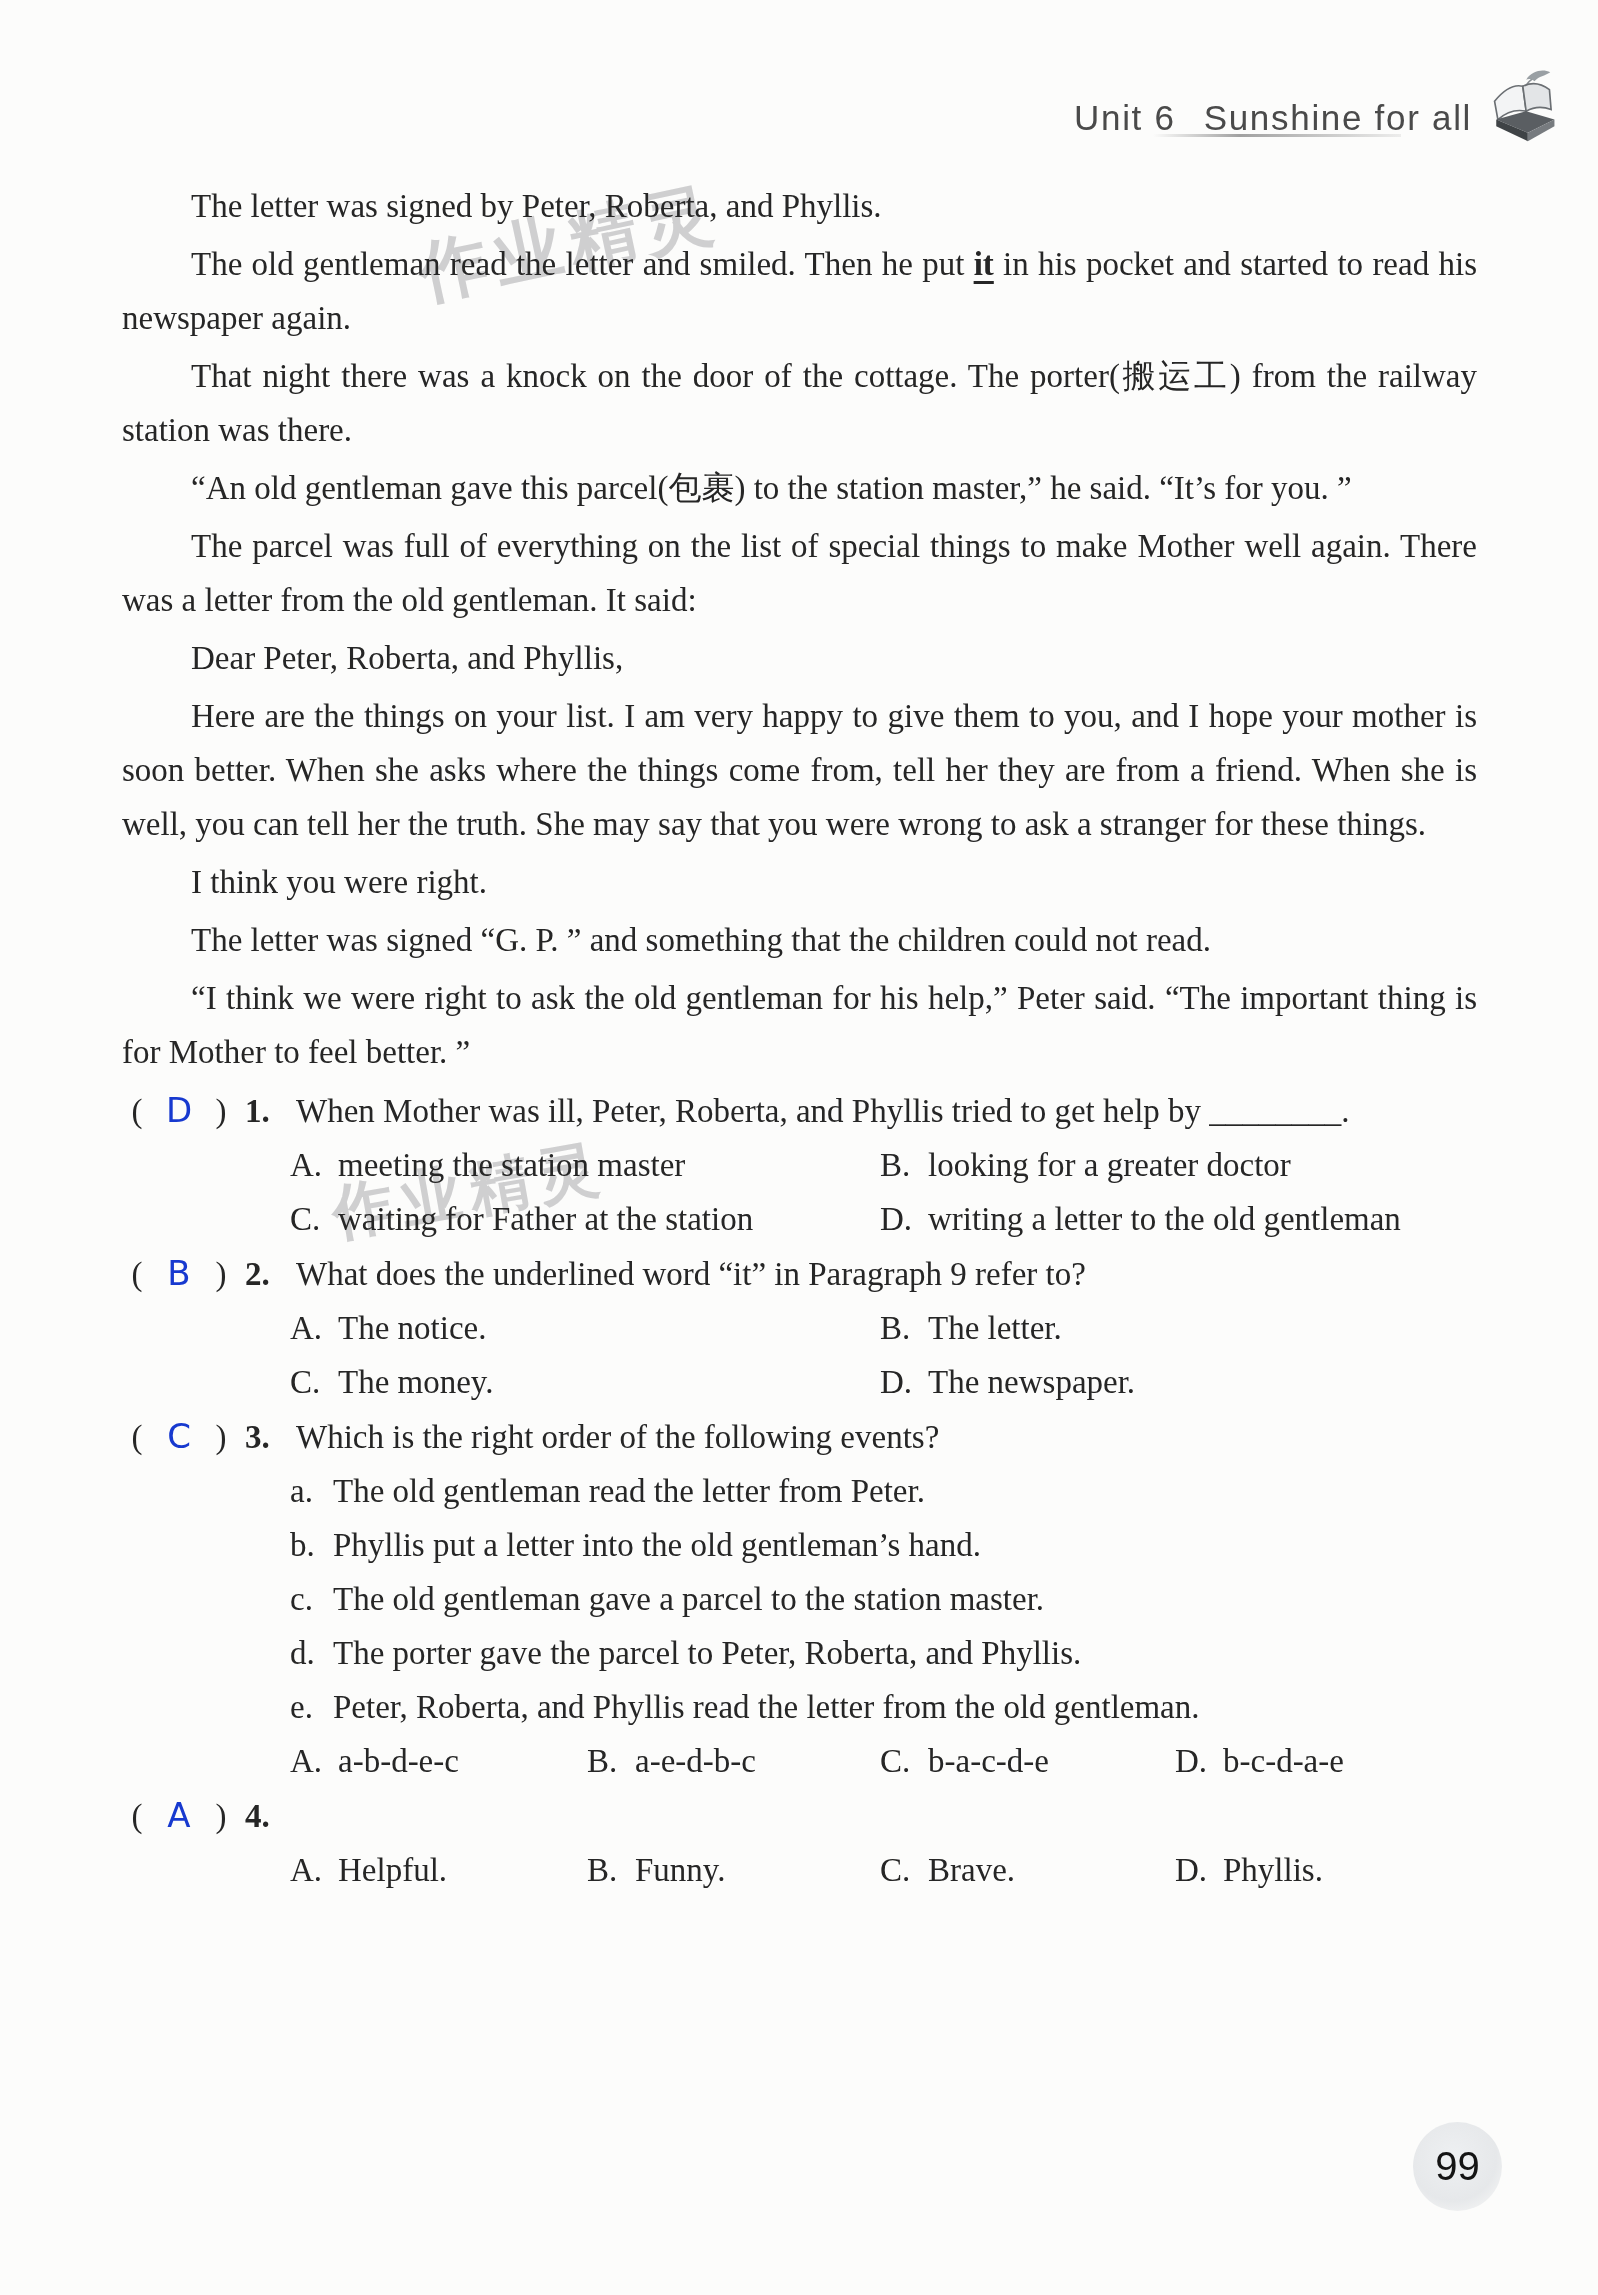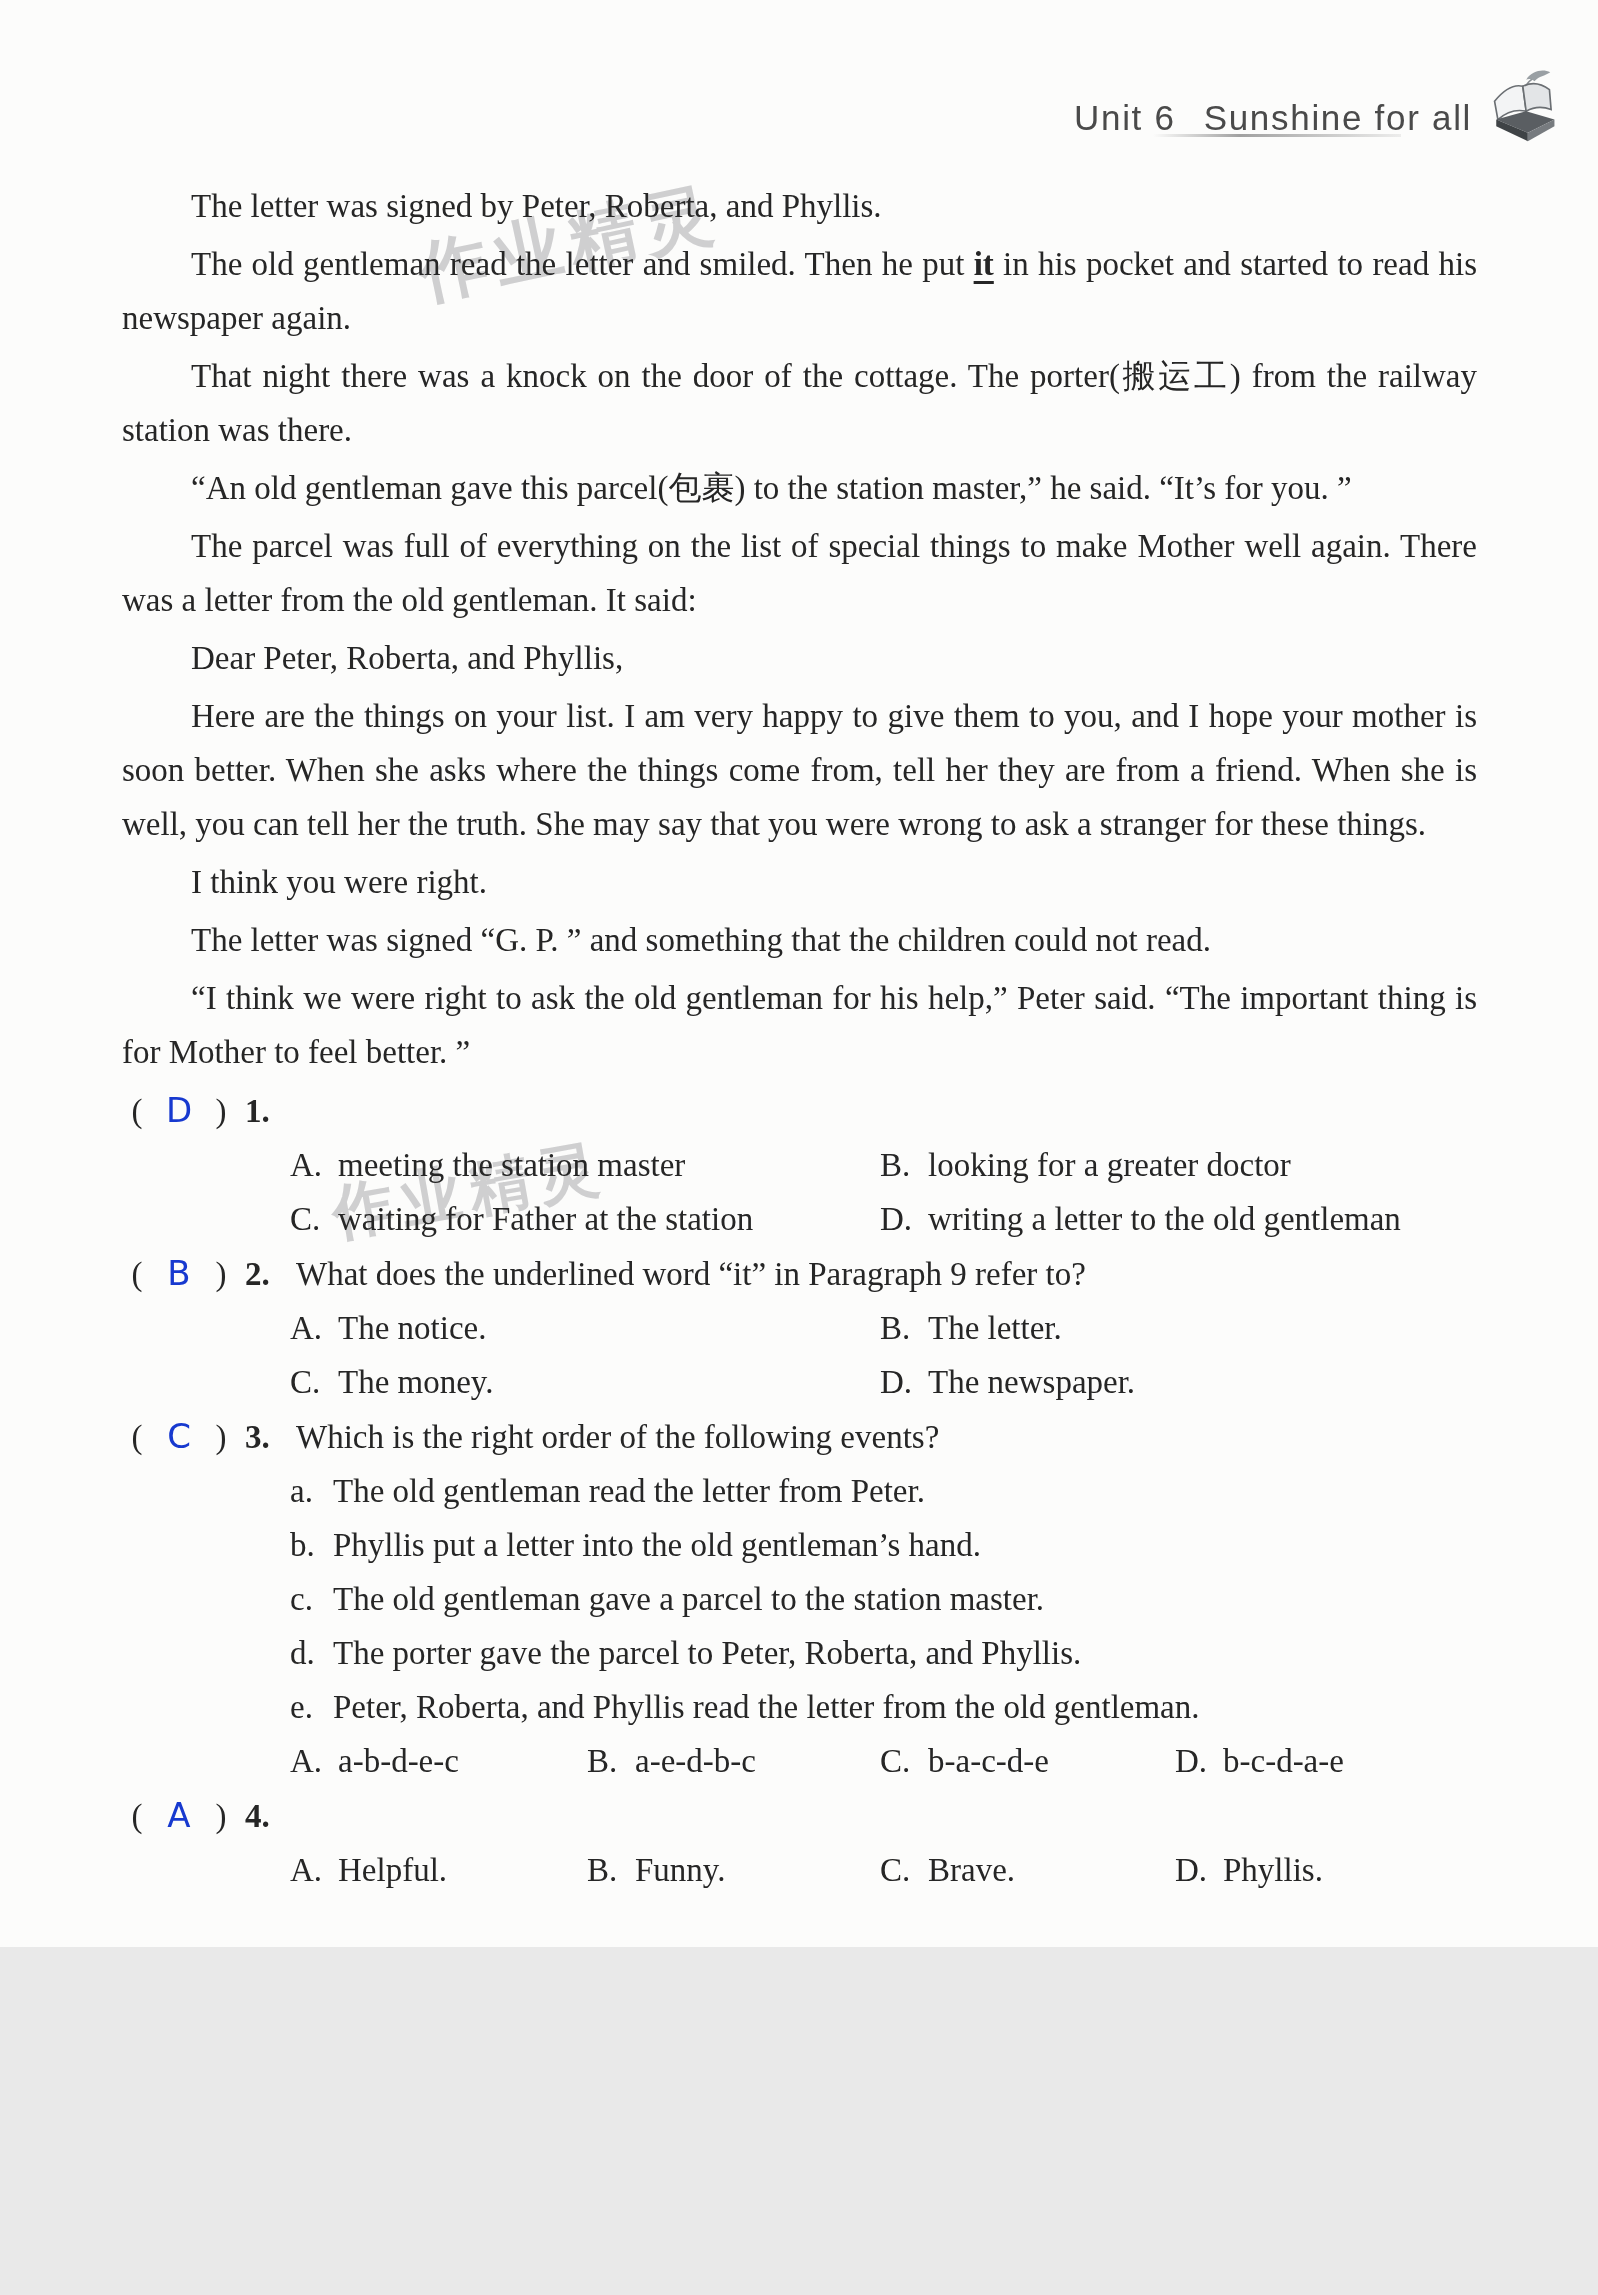--- a/index.html
+++ b/index.html
@@ -1,17 +1,17 @@
 <!DOCTYPE html>
 <html style="font-size:13.2px"><head>
 <meta charset="utf-8">
 <style>
   html,body{margin:0;padding:0;background:#e9e9e9;}
   .page{
-    position:relative;width:1598px;height:1947px;background:#fcfcfb;
+    position:relative;width:1598px;height:2295px;background:#fcfcfb;
     font-family:"Liberation Serif", serif;color:#262626;overflow:hidden;
   }
   
   .header{position:absolute;top:89px;left:1074px;display:flex;align-items:center;
     font-family:"Liberation Sans", sans-serif;color:#4a4a4a;}
   .header .unit-label{font-size:35px;letter-spacing:1.7px;}
   .header .unit-title{font-size:35px;letter-spacing:1.7px;margin-left:28px;}
   .header-swoosh{position:absolute;top:134px;left:1153px;width:248px;height:2.5px;
     background:linear-gradient(to right, rgba(150,150,150,0), rgba(130,130,130,.75) 35%, rgba(150,150,150,.15));}
   .books-icon{width:76px;height:79px;margin-left:11.6px;margin-top:-21.5px;}
@@ -85,20 +85,21 @@
 
     <p>The letter was signed “G. P. ” and something that the children could not read.</p>
     <p>“I think we were right to ask the old gentleman for his help,” Peter said.  “The important thing is for Mother to feel better. ”</p>
 
     <div class="question">
       <div class="q-row">
         <span class="q-paren">(</span>
           <span class="q-answer">D</span>
           <span class="q-paren">)</span>
         <span class="q-number">1.</span>
+        <span class="q-stem">When Mother was ill, Peter, Roberta, and Phyllis tried to get help by ________.</span>
       </div>
       <div class="opts2">
         <div class="opt">
             <span class="opt-label">A.</span>
             <span>meeting the station master</span>
           </div>
         <div class="opt">
             <span class="opt-label">B.</span>
             <span>looking for a greater doctor</span>
           </div>

